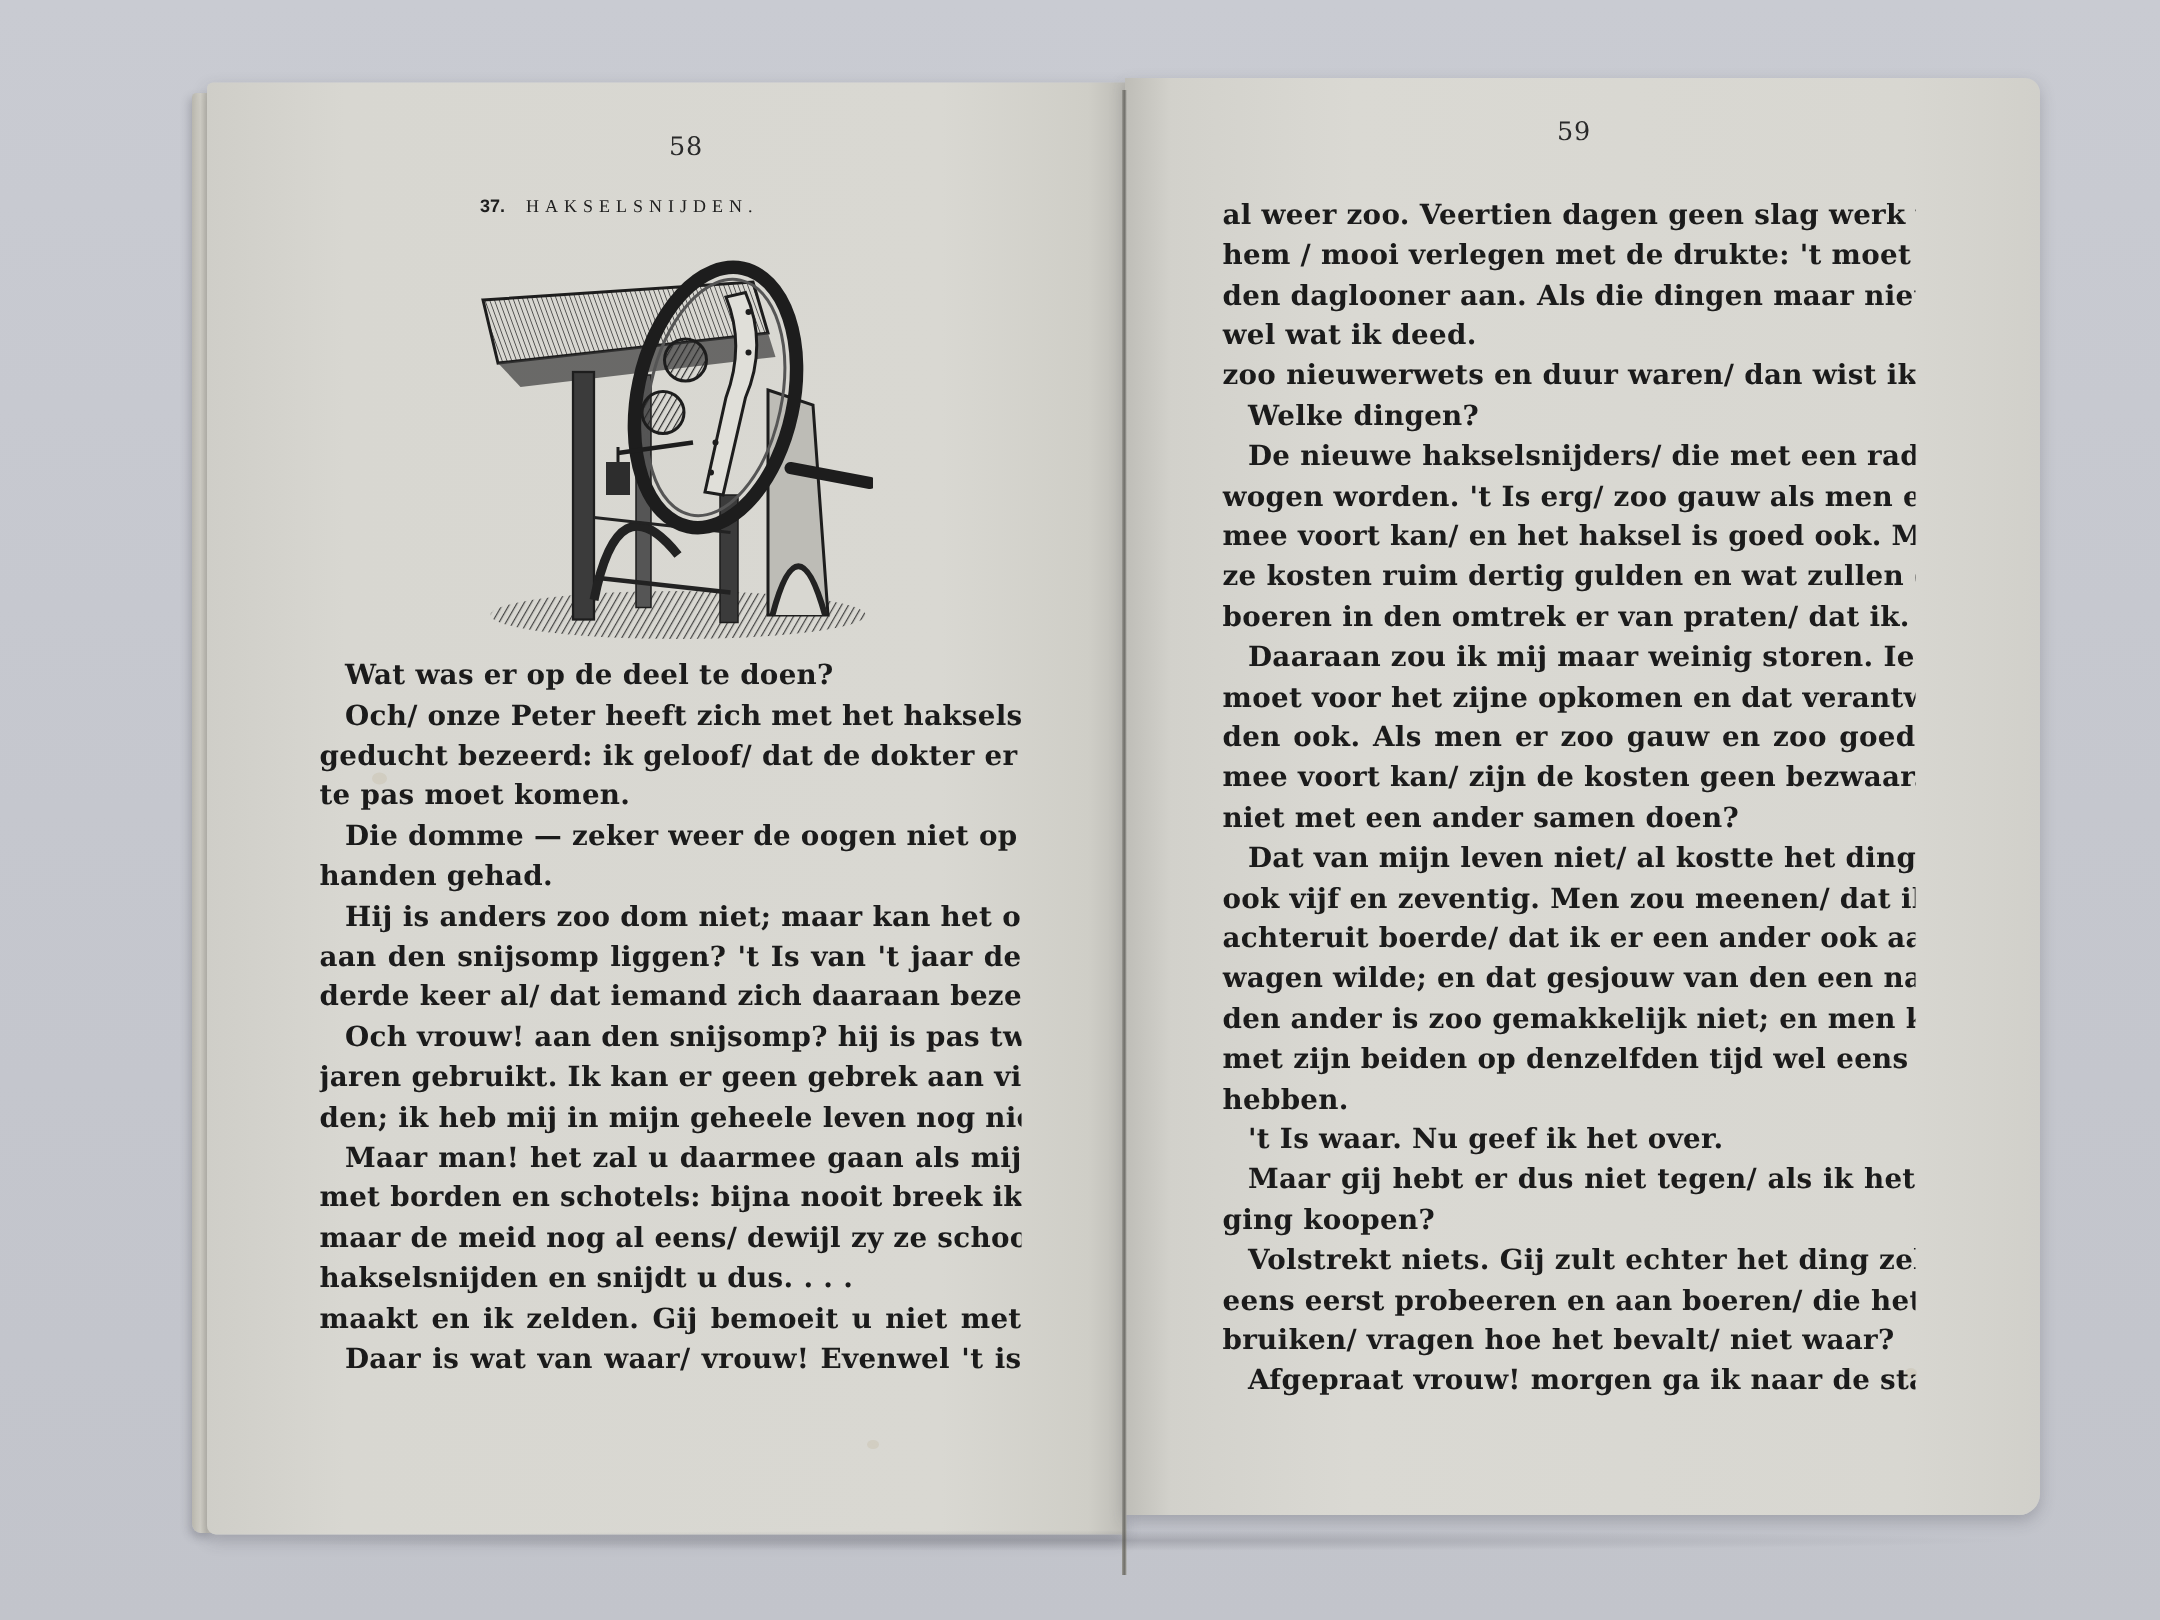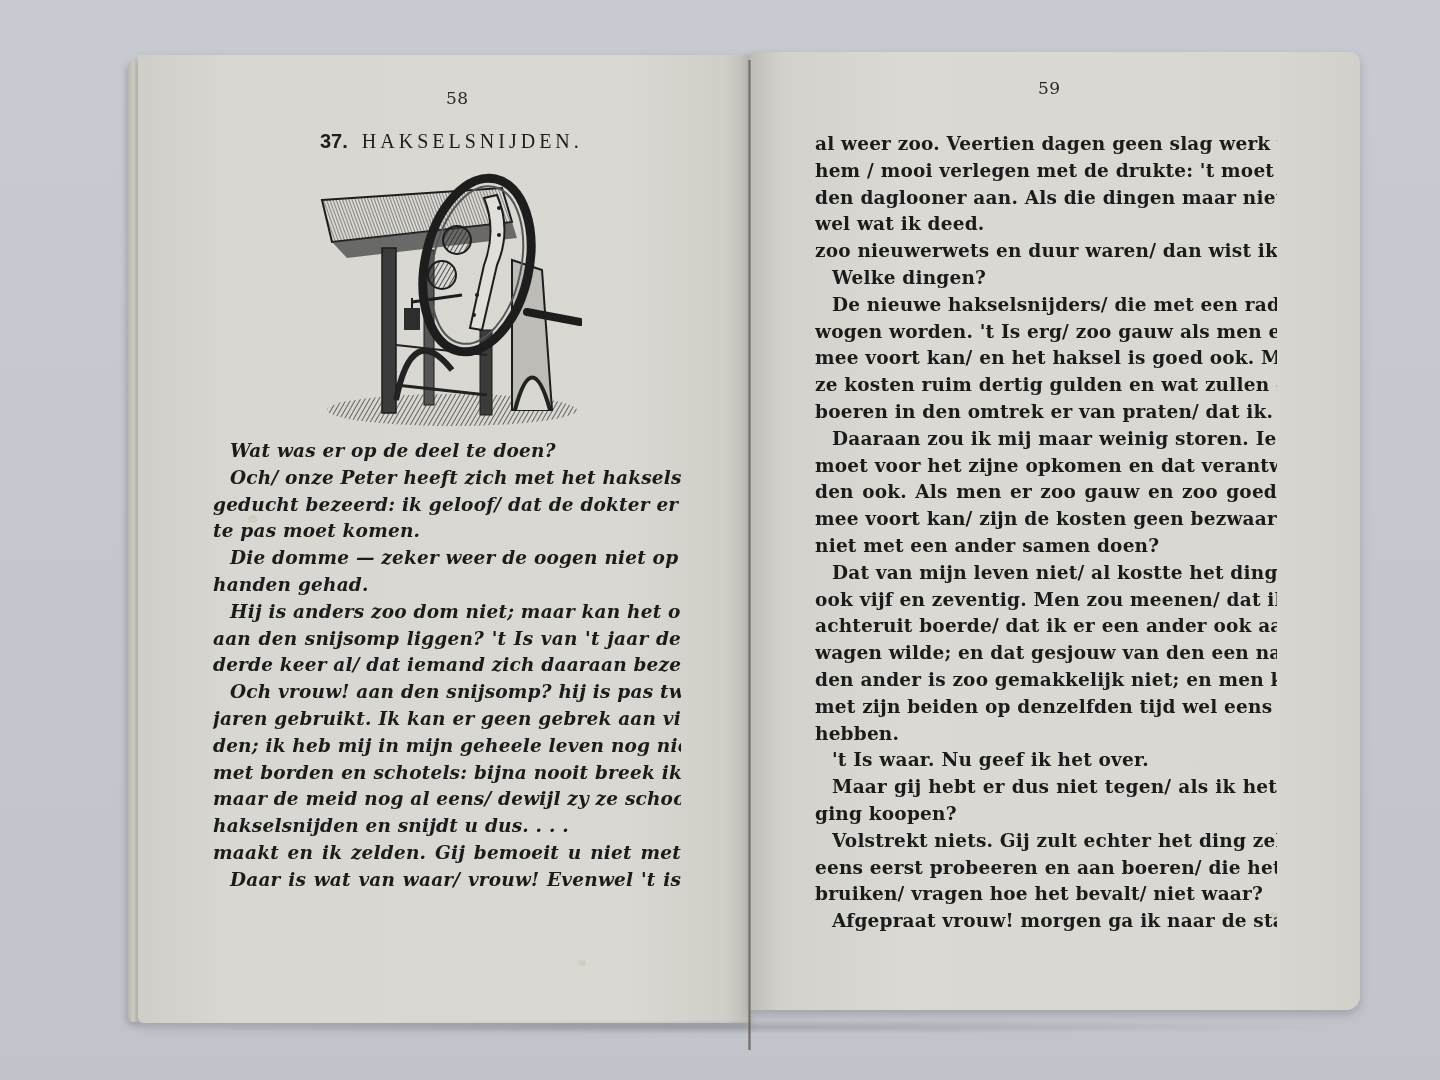--- a/index.html
+++ b/index.html
@@ -58,21 +58,21 @@
       color: #2a2a2a;
       letter-spacing: 0.5px;
     }
     .pn-left { left: 446px; top: 88px; }
     .pn-right { left: 1038px; top: 78px; }
 
     .chapter-title {
       position: absolute;
       left: 320px; top: 130px;
       font-family: "Liberation Serif", serif;
-      font-size: 20px;
+      font-size: 12px;
       color: #1e1e1e;
       white-space: nowrap;
     }
     .chapter-title .num {
       font-family: "Liberation Sans", sans-serif;
       font-weight: bold;
       margin-right: 14px;
     }
     .chapter-title .name {
       letter-spacing: 4px;
@@ -87,21 +87,21 @@
     .text-block {
       position: absolute;
       font-family: "DejaVu Serif", serif;
       font-weight: bold;
       font-size: 18.5px;
       color: #1b1b1b;
       line-height: 26.8px;
       text-align: justify;
       letter-spacing: 0.2px;
     }
-    .text-left { left: 213px; top: 438px; width: 468px; font-style: italic; }
+    .text-left { left: 213px; top: 438px; width: 468px; }
     .text-right { left: 815px; top: 131px; width: 462px; }
     .line {
       display: block;
       height: 26.8px;
       white-space: nowrap;
       text-align-last: justify;
       text-align: justify;
       overflow: hidden;
     }
     .line.indent { padding-left: 17px; }
@@ -195,20 +195,21 @@
     <span class="line">geducht bezeerd: ik geloof/ dat de dokter er aan</span>
     <span class="line last">te pas moet komen.</span>
     <span class="line indent">Die domme — zeker weer de oogen niet op de</span>
     <span class="line last">handen gehad.</span>
     <span class="line indent">Hij is anders zoo dom niet; maar kan het ook</span>
     <span class="line">aan den snijsomp liggen? 't Is van 't jaar de</span>
     <span class="line last">derde keer al/ dat iemand zich daaraan bezeert.</span>
     <span class="line indent">Och vrouw! aan den snijsomp? hij is pas twee</span>
     <span class="line">jaren gebruikt. Ik kan er geen gebrek aan vin=</span>
     <span class="line">den; ik heb mij in mijn geheele leven nog niet</span>
+    <span class="line indent">Maar man! het zal u daarmee gaan als mij</span>
     <span class="line">met borden en schotels: bijna nooit breek ik iets</span>
     <span class="line">maar de meid nog al eens/ dewijl zy ze schoon</span>
     <span class="line last">hakselsnijden en snijdt u dus. . . .</span>
     <span class="line">maakt en ik zelden. Gij bemoeit u niet met</span>
     <span class="line indent">Daar is wat van waar/ vrouw! Evenwel 't is</span>
   </div>
 
   <div class="text-block text-right">
     <span class="line">al weer zoo. Veertien dagen geen slag werk van</span>
     <span class="line">hem / mooi verlegen met de drukte: 't moet op</span>

